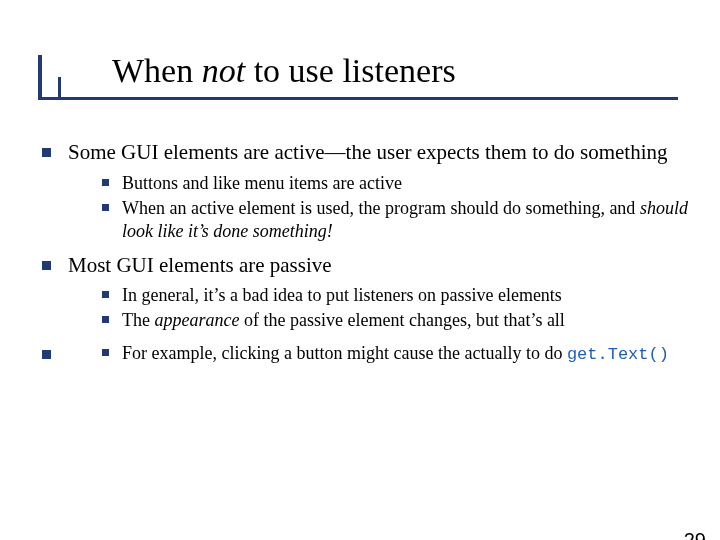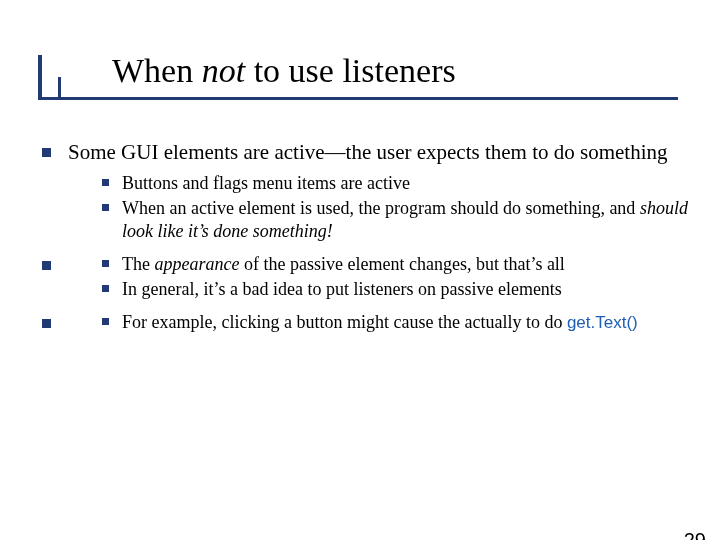--- a/index.html
+++ b/index.html
@@ -105,21 +105,21 @@
     position: absolute;
     left: 0;
     top: 7px;
     width: 7px;
     height: 7px;
     background: #213a73;
   }
 
   .ital { font-style: italic; }
   .code {
-    font-family: Liberation Sans, sans-serif;
+    font-family: Liberation Mono, monospace;
     color: #1e5fb3;
     font-size: 17px;
   }
 
   .pagenum {
     position: absolute;
     right: 14px;
     bottom: 16px;
     font-family: Arial, Helvetica, sans-serif;
     font-size: 20px;
@@ -141,35 +141,36 @@
     </div>
   </div>
 
   <div class="body">
     <ul class="lvl1">
 
       <li>
         <span>Some GUI elements are active—the user expects them to do something</span>
         <ul class="lvl2">
           <li>
-            <span>Buttons and flags menu items are active</span>
+            <span>Buttons and like menu items are active</span>
           </li>
           <li>
             <span>When an active element is used, the program should do something, and </span><span class="ital">should look like it’s done something!</span>
           </li>
         </ul>
       </li>
 
       <li>
+        <span>Most GUI elements are passive</span>
         <ul class="lvl2">
           <li>
-            <span>The </span><span class="ital">appearance</span><span> of the passive element changes, but that’s all</span>
+            <span>In general, it’s a bad idea to put listeners on passive elements</span>
           </li>
           <li>
-            <span>In general, it’s a bad idea to put listeners on passive elements</span>
+            <span>The </span><span class="ital">appearance</span><span> of the passive element changes, but that’s all</span>
           </li>
         </ul>
       </li>
 
       <li>
         <ul class="lvl2">
           <li>
             <span>For example, clicking a button might cause the actually to do </span><span class="code">get.Text()</span>
           </li>
         </ul>

